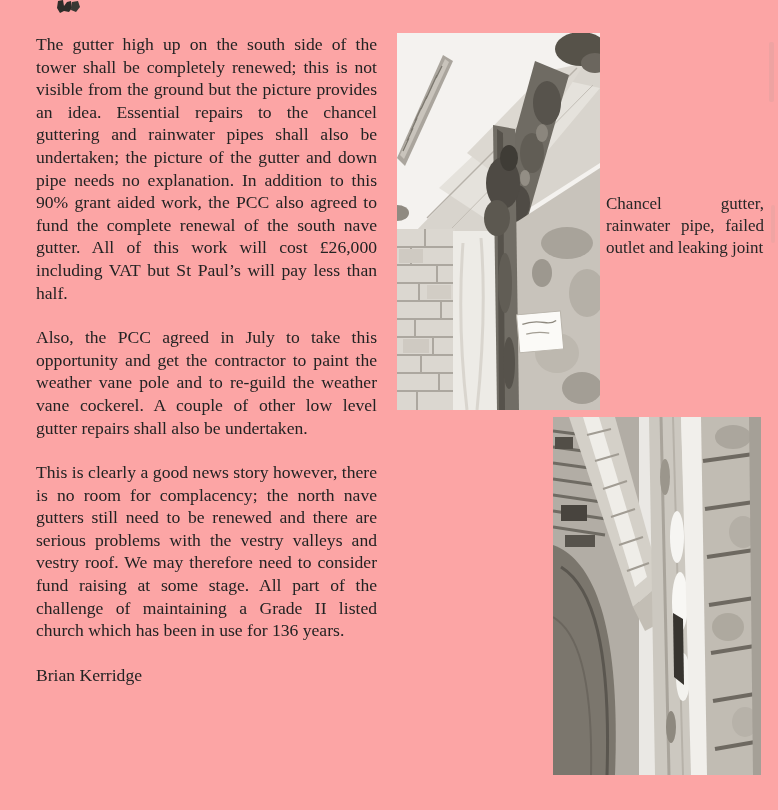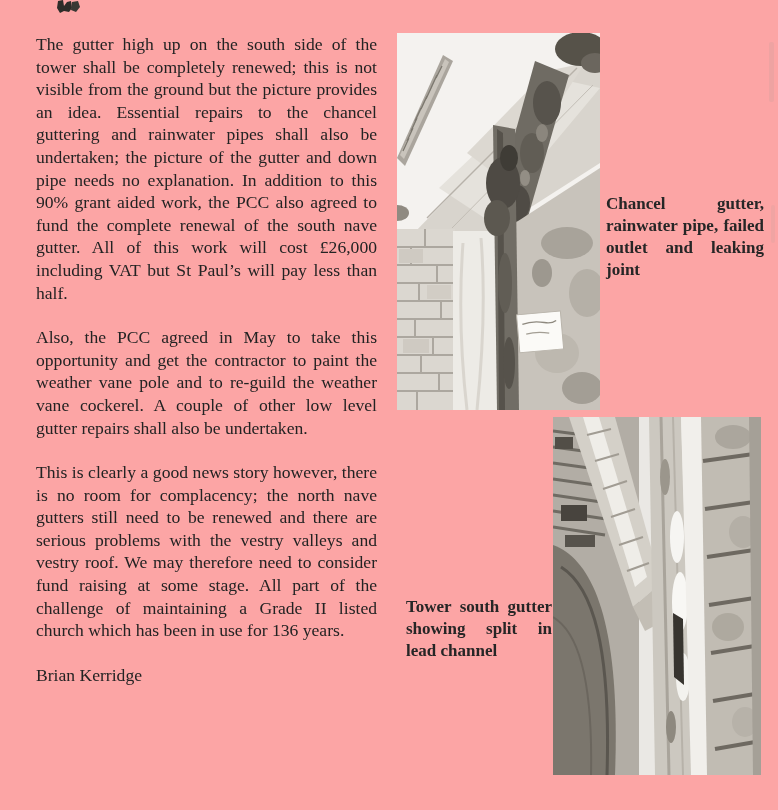--- a/index.html
+++ b/index.html
@@ -40,21 +40,20 @@
   .photo svg { display: block; width: 100%; height: 100%; }
   .photo-chancel { left: 397px; top: 33px; width: 203px; height: 377px; }
   .photo-tower   { left: 553px; top: 417px; width: 208px; height: 358px; }
   
   .caption {
     position: absolute;
     font-size: 17px;
     line-height: 22px;
     text-align: justify;
     color: #262626;
-    font-weight: bold;
   }
   .caption-chancel { left: 606px; top: 193px; width: 158px; }
   .caption-tower   { left: 406px; top: 596px; width: 146px; }
   
   .ink-blot {
     position: absolute;
     left: 56px;
     top: 0px;
     width: 25px;
     height: 20px;
@@ -77,21 +76,21 @@
       <path d="M2,1 L7,0 L8,6 L11,2 L15,1 L16,8 L13,12 L8,11 L4,13 L1,8 Z" fill="#2e2c29"></path>
       <path d="M16,2 L22,1 L24,7 L20,12 L15,10 Z" fill="#3a3834"></path>
     </svg>
   </div>
 
   <div class="edge-smudge a"></div>
   <div class="edge-smudge b"></div>
 
   <div class="text-col">
     <p>The gutter high up on the south side of the tower shall be completely renewed; this is not visible from the ground but the picture provides an idea.  Essential repairs to the chancel guttering and rainwater pipes shall also be undertaken; the picture of the gutter and down pipe needs no explanation.  In addition to this 90% grant aided work, the PCC also agreed to fund the complete renewal of the south nave gutter.  All of this work will cost £26,000 including VAT but St Paul’s will pay less than half.</p>
-    <p>Also, the PCC agreed in May to take this opportunity and get the contractor to paint the weather vane pole and to re-guild the weather vane cockerel.  A couple of other low level gutter repairs shall also be undertaken.</p>
+    <p>Also, the PCC agreed in July to take this opportunity and get the contractor to paint the weather vane pole and to re-guild the weather vane cockerel.  A couple of other low level gutter repairs shall also be undertaken.</p>
     <p>This is clearly a good news story however, there is no room for complacency; the north nave gutters still need to be renewed and there are serious problems with the vestry valleys and vestry roof.  We may therefore need to consider fund raising at some stage.  All part of the challenge of maintaining a Grade II listed church which has been in use for 136 years.</p>
     <div class="signature">Brian Kerridge</div>
   </div>
 
   <div class="photo photo-chancel">
     <svg viewBox="0 0 203 377" preserveAspectRatio="none">
       <rect x="0" y="0" width="203" height="377" fill="#f4f2ef"></rect>
 
       <g>
         <polygon points="0,125 46,22 56,28 8,133" fill="#aaa59d"></polygon>
@@ -207,15 +206,14 @@
         <path d="M150,44 L208,36 M152,92 L208,84 M154,140 L208,132 M156,188 L208,180 M158,236 L208,228 M160,284 L208,276 M162,332 L208,324" stroke="#6e6961" stroke-width="4" fill="none"></path>
         <ellipse cx="180" cy="20" rx="18" ry="12" fill="#aba69d"></ellipse>
         <ellipse cx="190" cy="115" rx="14" ry="16" fill="#b4afa6"></ellipse>
         <ellipse cx="175" cy="210" rx="16" ry="14" fill="#aea99f"></ellipse>
         <ellipse cx="192" cy="305" rx="13" ry="15" fill="#b7b2a9"></ellipse>
         <polygon points="196,0 208,0 208,358 200,358" fill="#a5a097"></polygon>
       </g>
     </svg>
   </div>
 
-  <div class="caption caption-tower">Tower south gutter showing split in lead channel</div>
 
 </div>
 
 </body></html>

